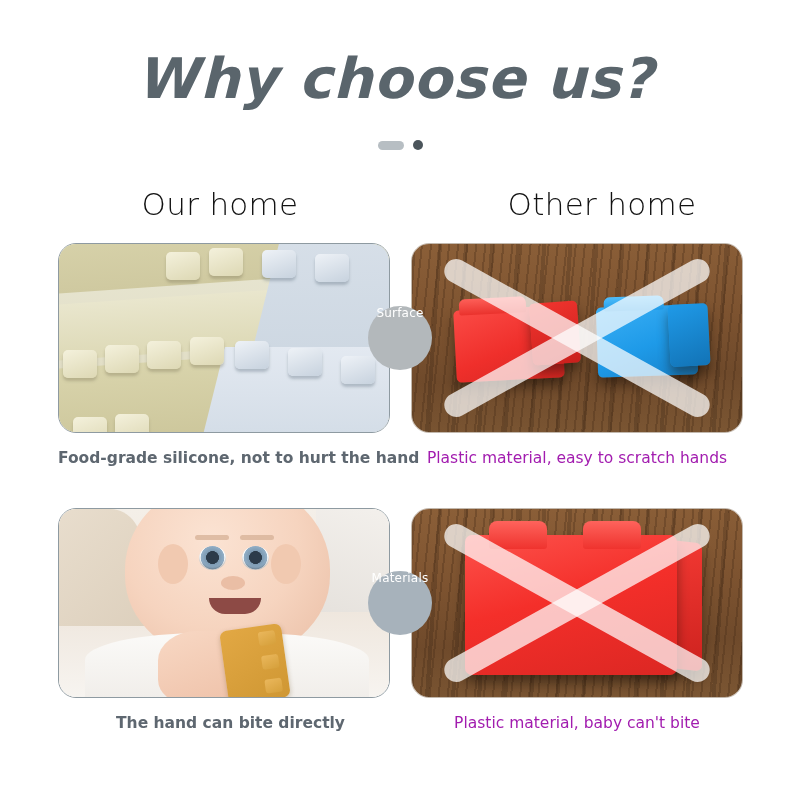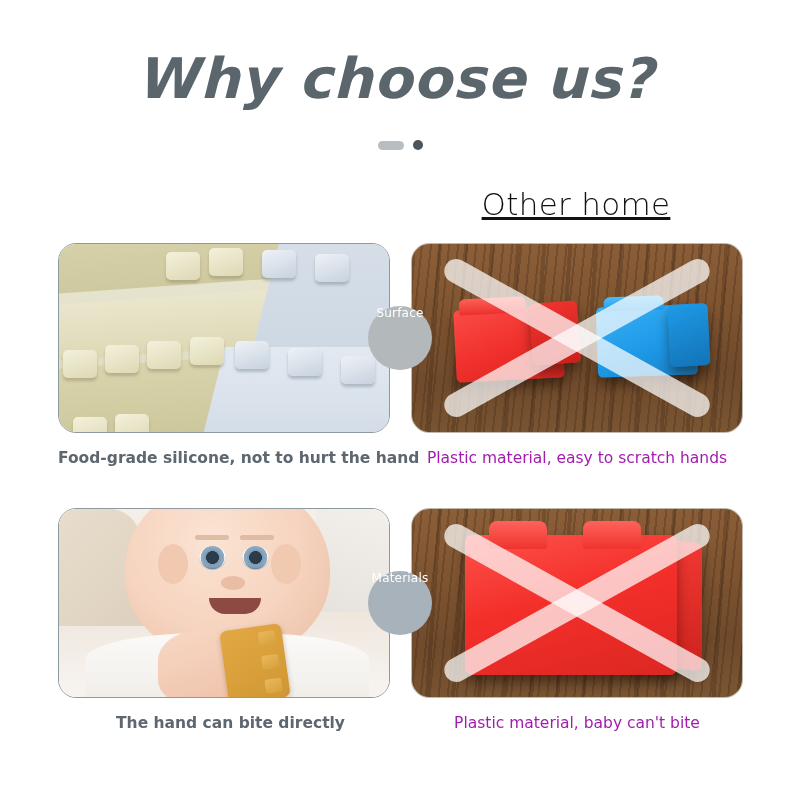--- a/index.html
+++ b/index.html
@@ -76,21 +76,21 @@
     top: 0;
     width: 350px;
     text-align: center;
     font-family: "DejaVu Sans", sans-serif;
     font-size: 31px;
     font-weight: 300;
     color: #111111;
     letter-spacing: 0.3px;
   }
   .col-header.left  { left: 45px; }
-  .col-header.right { left: 401px; text-decoration: underline; }
+  .col-header.right { left: 427px; }
 
   
   .row {
     position: absolute;
     left: 0;
     width: 800px;
   }
   .row-1 { top: 243px; }
   .row-2 { top: 508px; }
 
@@ -416,20 +416,21 @@
 <div class="page">
 
   <div class="title">Why choose us?</div>
 
   <div class="pager">
     <div class="pager-pill"></div>
     <div class="pager-dot"></div>
   </div>
 
   <div class="col-headers">
+    <div class="col-header left">Our home</div>
     <div class="col-header right">Other home</div>
   </div>
 
   <div class="row row-1">
 
     <div class="card left">
       <div class="card-media">
         <div class="silicone">
           <div class="sil-band sil-b1"></div>
           <div class="sil-band sil-b2"></div>

